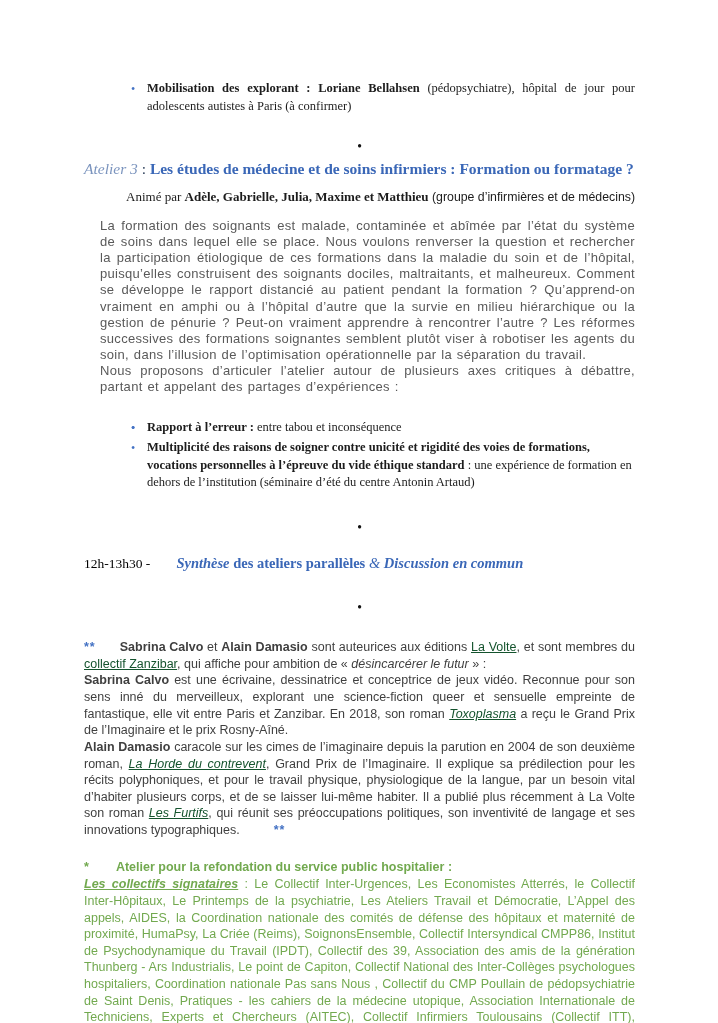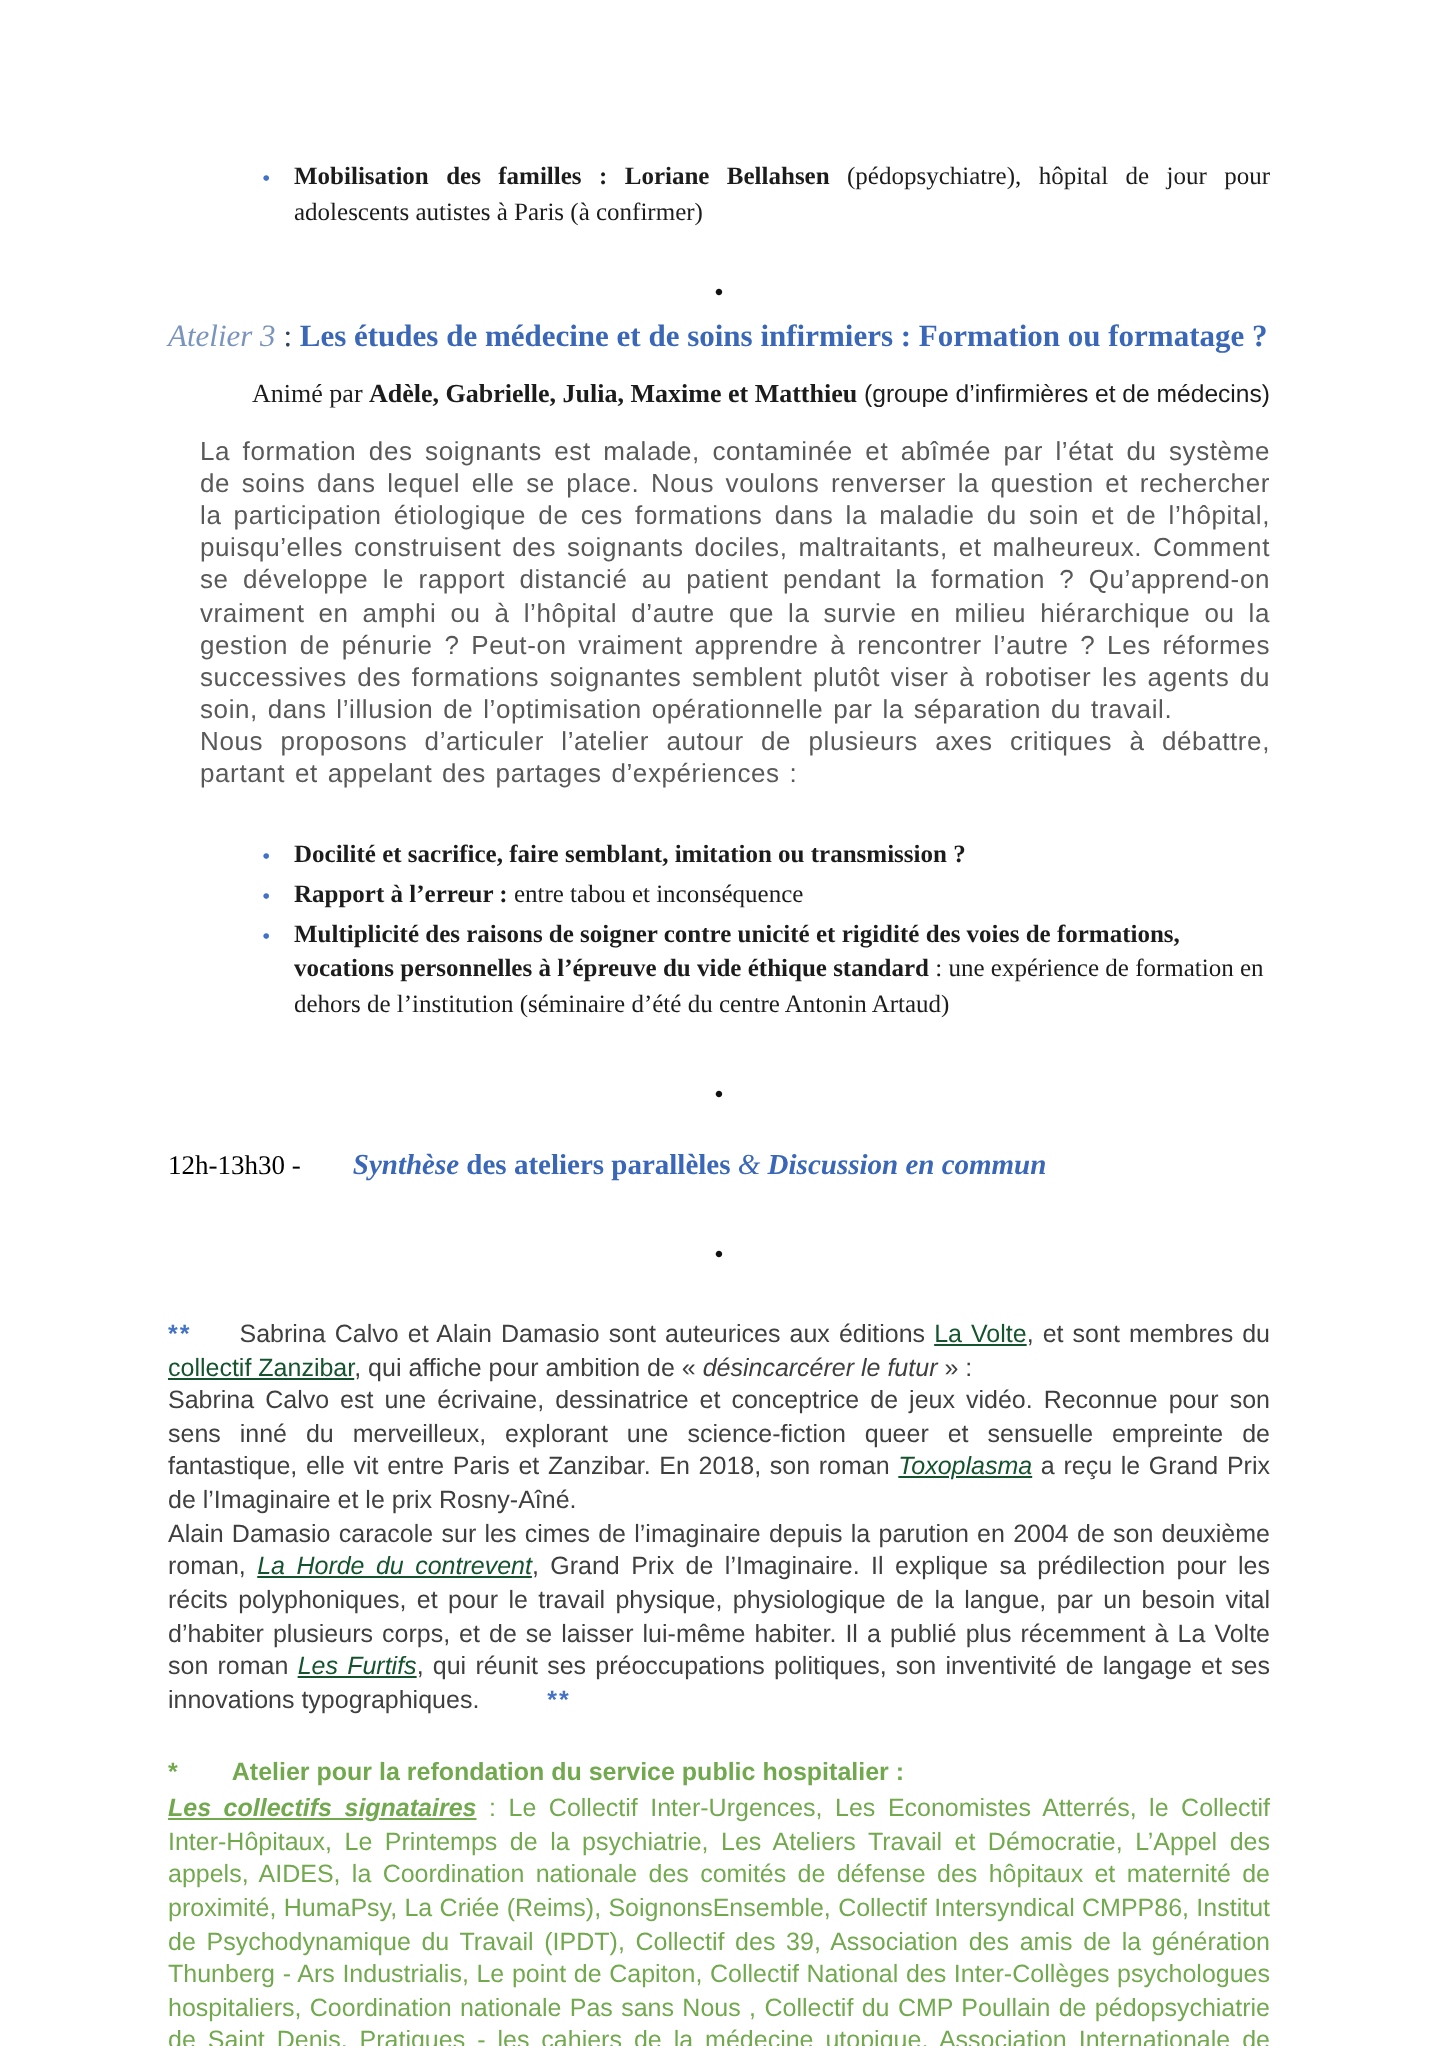--- a/index.html
+++ b/index.html
@@ -60,21 +60,21 @@
   .syn-bi{font-weight:bold;font-style:italic;}
   .syn-b{font-weight:bold;}
   .syn-i{font-style:italic;}
 
   
   .bio{
     margin-top:24px;
     font-family:"Liberation Sans","DejaVu Sans",sans-serif;
     color:#3f3f3f;font-size:12.5px;line-height:1.33;text-align:justify;
   }
-  .bio b{font-weight:normal;}
+  .bio b{font-weight:bold;}
   .bio .stars{color:#4472C4;font-weight:bold;letter-spacing:1px;}
   .bio .stars.lead{margin-right:24px;}
   .bio .stars.tail{margin-left:34px;}
   .bio a{color:#14532d;text-decoration:underline;cursor:pointer;}
   .bio .it{font-style:italic;}
   .bio a.it{font-style:italic;}
 
   
   .green-sec{
     margin-top:20px;
@@ -87,42 +87,42 @@
   .sig-label{font-weight:bold;font-style:italic;text-decoration:underline;margin-top:30px;}
 </style>
 </head>
 <body>
 
 <div class="page">
   <div class="content">
 
     <div class="hang-item">
       <span class="dot">•</span>
-      <b>Mobilisation des familles : Loriane Bellahsen</b><span> (pédopsychiatre), hôpital de jour pour adolescents autistes à Paris (</span><span class="it">à confirmer</span><span>)</span>
+      <b>Mobilisation des explorant : Loriane Bellahsen</b><span> (pédopsychiatre), hôpital de jour pour adolescents autistes à Paris (</span><span class="it">à confirmer</span><span>)</span>
     </div>
 
     <div class="sep sep1">•</div>
 
     <div class="atelier-heading">
       <span class="atelier-label">Atelier 3</span><span class="atelier-sep"> :  </span><span class="atelier-title">Les études de médecine et de soins infirmiers : Formation ou formatage ?</span>
     </div>
 
     <div class="anime">
       <span>Animé par </span><b>Adèle, Gabrielle, Julia, Maxime et Matthieu</b><span class="sans"> (groupe d’infirmières et de médecins)</span>
     </div>
 
     <div class="gothic">
       <p>La formation des soignants est malade, contaminée et abîmée par l’état du système de soins dans lequel elle se place. Nous voulons renverser la question et rechercher la participation étiologique de ces formations dans la maladie du soin et de l’hôpital, puisqu’elles construisent des soignants dociles, maltraitants, et malheureux. Comment se développe le rapport distancié au patient pendant la formation ? Qu’apprend-on vraiment en amphi ou à l’hôpital d’autre que la survie en milieu hiérarchique ou la gestion de pénurie ? Peut-on vraiment apprendre à rencontrer l’autre ? Les réformes successives des formations soignantes semblent plutôt viser à robotiser les agents du soin, dans l’illusion de l’optimisation opérationnelle par la séparation du travail.</p>
       <p>Nous proposons d’articuler l’atelier autour de plusieurs axes critiques à débattre, partant et appelant des partages d’expériences :</p>
     </div>
 
     <div class="blist">
       <div class="row">
         <span class="dot">•</span>
-        <b>Docilité et sacrifice, faire semblant, imitation ou transmission ?</b><span></span>
+        <span></span>
       </div>
       <div class="row">
         <span class="dot">•</span>
         <b>Rapport à l’erreur :</b><span> entre tabou et inconséquence</span>
       </div>
       <div class="row">
         <span class="dot">•</span>
         <b>Multiplicité des raisons de soigner contre unicité et rigidité des voies de formations, vocations personnelles à l’épreuve du vide éthique standard</b><span> : une expérience de formation en dehors de l’institution (séminaire d’été du centre Antonin Artaud)</span>
       </div>
     </div>

